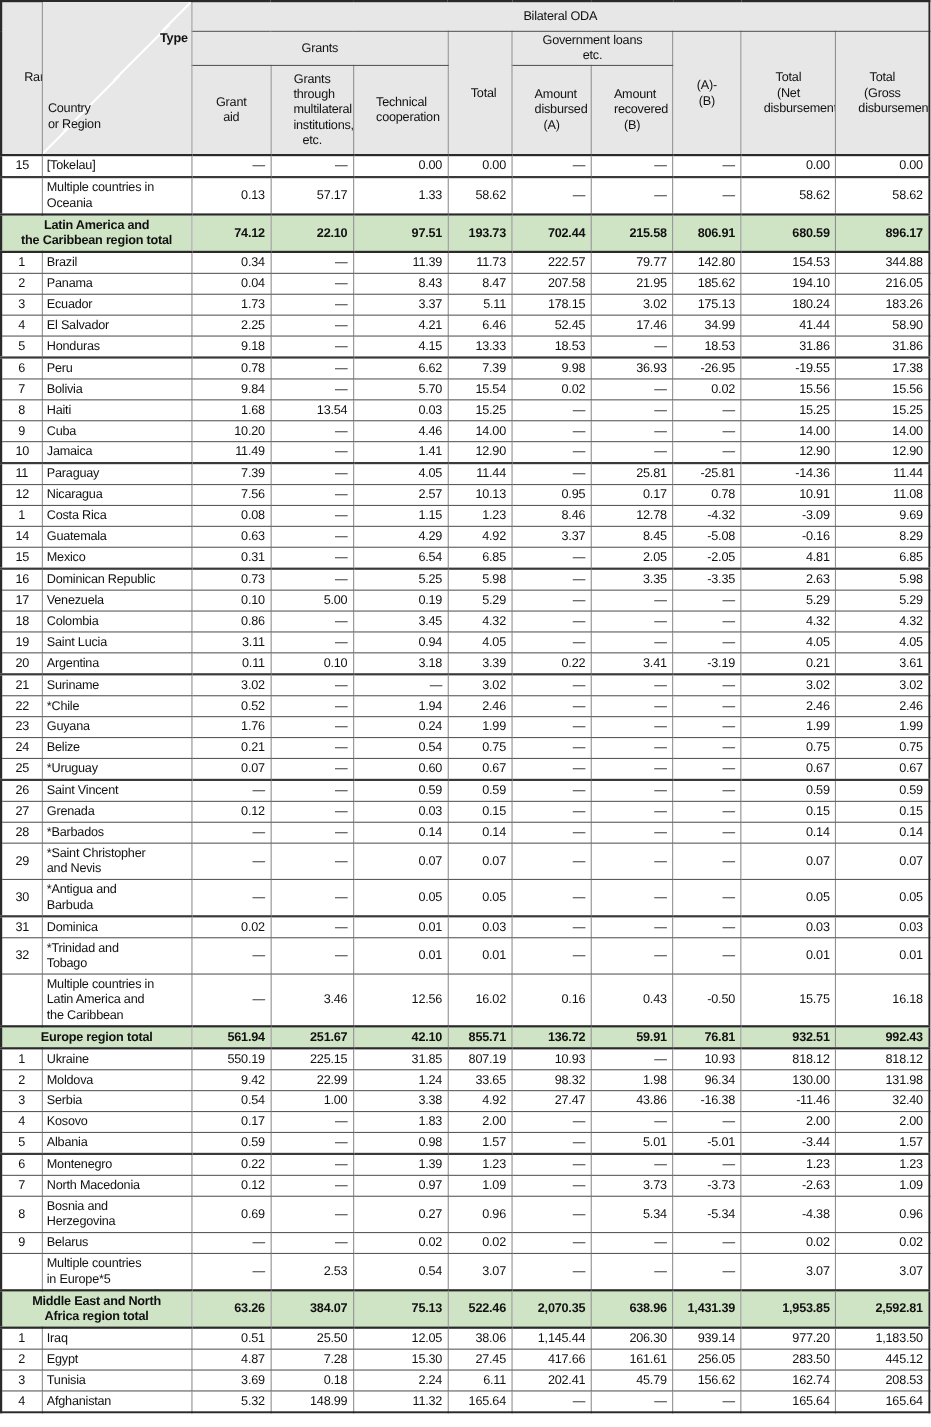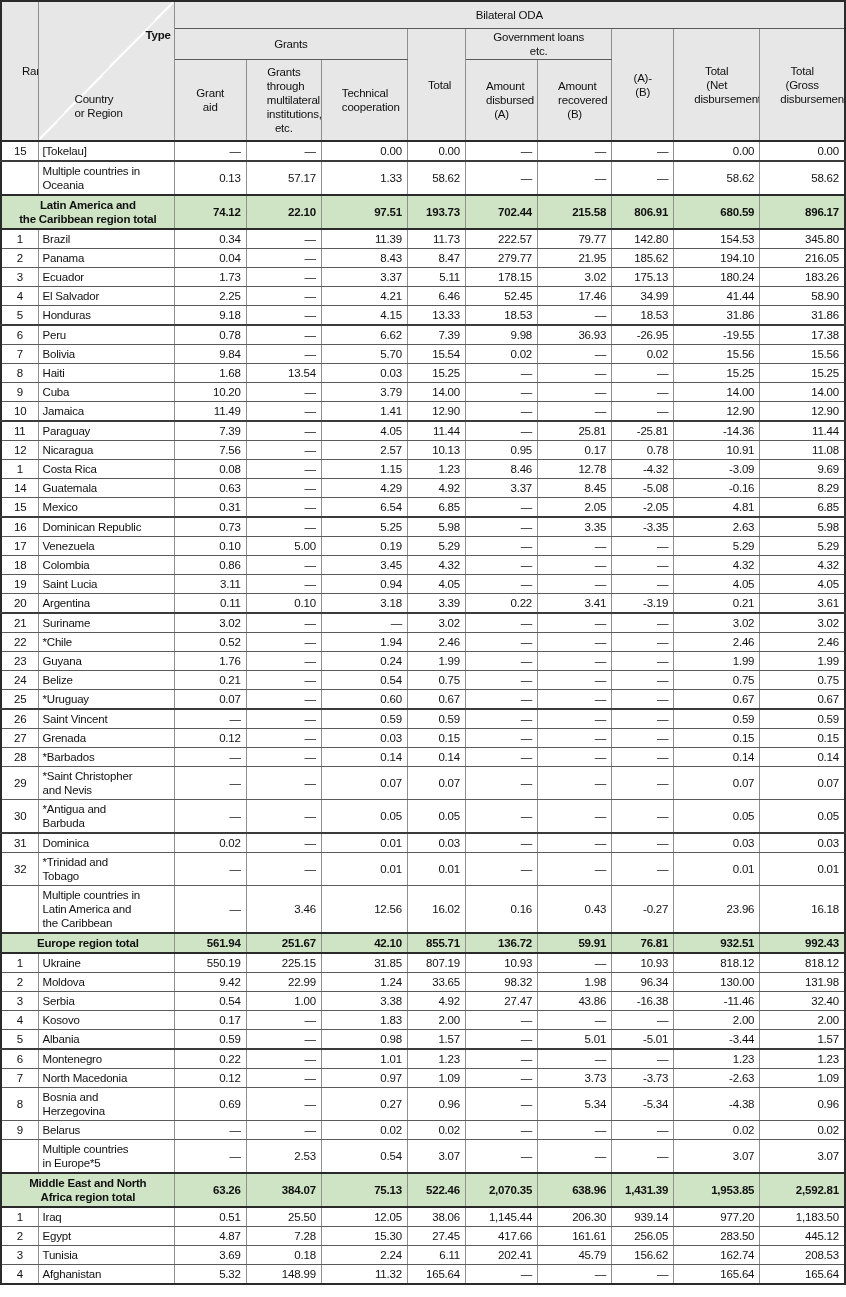--- a/index.html
+++ b/index.html
@@ -25,21 +25,21 @@
   th.diag { position:relative; padding:0;
     background:
       linear-gradient(to bottom right,
         rgba(255,255,255,0) calc(50% - 1px),
         #ffffff calc(50% - 1px),
         #ffffff calc(50% + 1px),
         rgba(255,255,255,0) calc(50% + 1px)),
       var(--hdr);
   }
   th.diag .type-label { position:absolute; top:26px; right:3px;font-weight:bold; }
-  th.diag .country-label { position:absolute; left:5px; bottom:20px; text-align:left; white-space:pre-line;margin-left:31px; }
+  th.diag .country-label { position:absolute; left:5px; bottom:20px; text-align:left; white-space:pre-line; }
 
   tbody tr:first-child td { border-top:2px solid var(--dark); }
 
   td.rank { text-align:center; padding:2px 12px; }
   td.country { text-align:left; white-space:pre-line; }
   td.num { text-align:right; }
   tr { height:19px; }
 
   tr.region-total td { background:var(--green); font-weight:bold;
     border-top:2px solid var(--dark); border-bottom:2px solid var(--dark); }
@@ -147,30 +147,30 @@
         <td class="rank">1</td>
         <td class="country">Brazil</td>
         <td class="num">0.34</td>
         <td class="num">—</td>
         <td class="num">11.39</td>
         <td class="num">11.73</td>
         <td class="num">222.57</td>
         <td class="num">79.77</td>
         <td class="num">142.80</td>
         <td class="num">154.53</td>
-        <td class="num">345.80</td>
+        <td class="num">344.88</td>
       </tr>
       <tr>
         <td class="rank">2</td>
         <td class="country">Panama</td>
         <td class="num">0.04</td>
         <td class="num">—</td>
         <td class="num">8.43</td>
         <td class="num">8.47</td>
-        <td class="num">279.77</td>
+        <td class="num">207.58</td>
         <td class="num">21.95</td>
         <td class="num">185.62</td>
         <td class="num">194.10</td>
         <td class="num">216.05</td>
       </tr>
       <tr>
         <td class="rank">3</td>
         <td class="country">Ecuador</td>
         <td class="num">1.73</td>
         <td class="num">—</td>
@@ -245,21 +245,21 @@
         <td class="num">—</td>
         <td class="num">—</td>
         <td class="num">15.25</td>
         <td class="num">15.25</td>
       </tr>
       <tr>
         <td class="rank">9</td>
         <td class="country">Cuba</td>
         <td class="num">10.20</td>
         <td class="num">—</td>
-        <td class="num">3.79</td>
+        <td class="num">4.46</td>
         <td class="num">14.00</td>
         <td class="num">—</td>
         <td class="num">—</td>
         <td class="num">—</td>
         <td class="num">14.00</td>
         <td class="num">14.00</td>
       </tr>
       <tr class="sep">
         <td class="rank">10</td>
         <td class="country">Jamaica</td>
@@ -566,22 +566,22 @@
         <td class="rank"></td>
         <td class="country">Multiple countries in
 Latin America and
 the Caribbean</td>
         <td class="num">—</td>
         <td class="num">3.46</td>
         <td class="num">12.56</td>
         <td class="num">16.02</td>
         <td class="num">0.16</td>
         <td class="num">0.43</td>
-        <td class="num">-0.27</td>
-        <td class="num">23.96</td>
+        <td class="num">-0.50</td>
+        <td class="num">15.75</td>
         <td class="num">16.18</td>
       </tr>
       <tr class="region-total">
         <td class="country total-label" colspan="2">Europe region total</td>
         <td class="num">561.94</td>
         <td class="num">251.67</td>
         <td class="num">42.10</td>
         <td class="num">855.71</td>
         <td class="num">136.72</td>
         <td class="num">59.91</td>
@@ -652,21 +652,21 @@
         <td class="num">5.01</td>
         <td class="num">-5.01</td>
         <td class="num">-3.44</td>
         <td class="num">1.57</td>
       </tr>
       <tr>
         <td class="rank">6</td>
         <td class="country">Montenegro</td>
         <td class="num">0.22</td>
         <td class="num">—</td>
-        <td class="num">1.01</td>
+        <td class="num">1.39</td>
         <td class="num">1.23</td>
         <td class="num">—</td>
         <td class="num">—</td>
         <td class="num">—</td>
         <td class="num">1.23</td>
         <td class="num">1.23</td>
       </tr>
       <tr>
         <td class="rank">7</td>
         <td class="country">North Macedonia</td>

